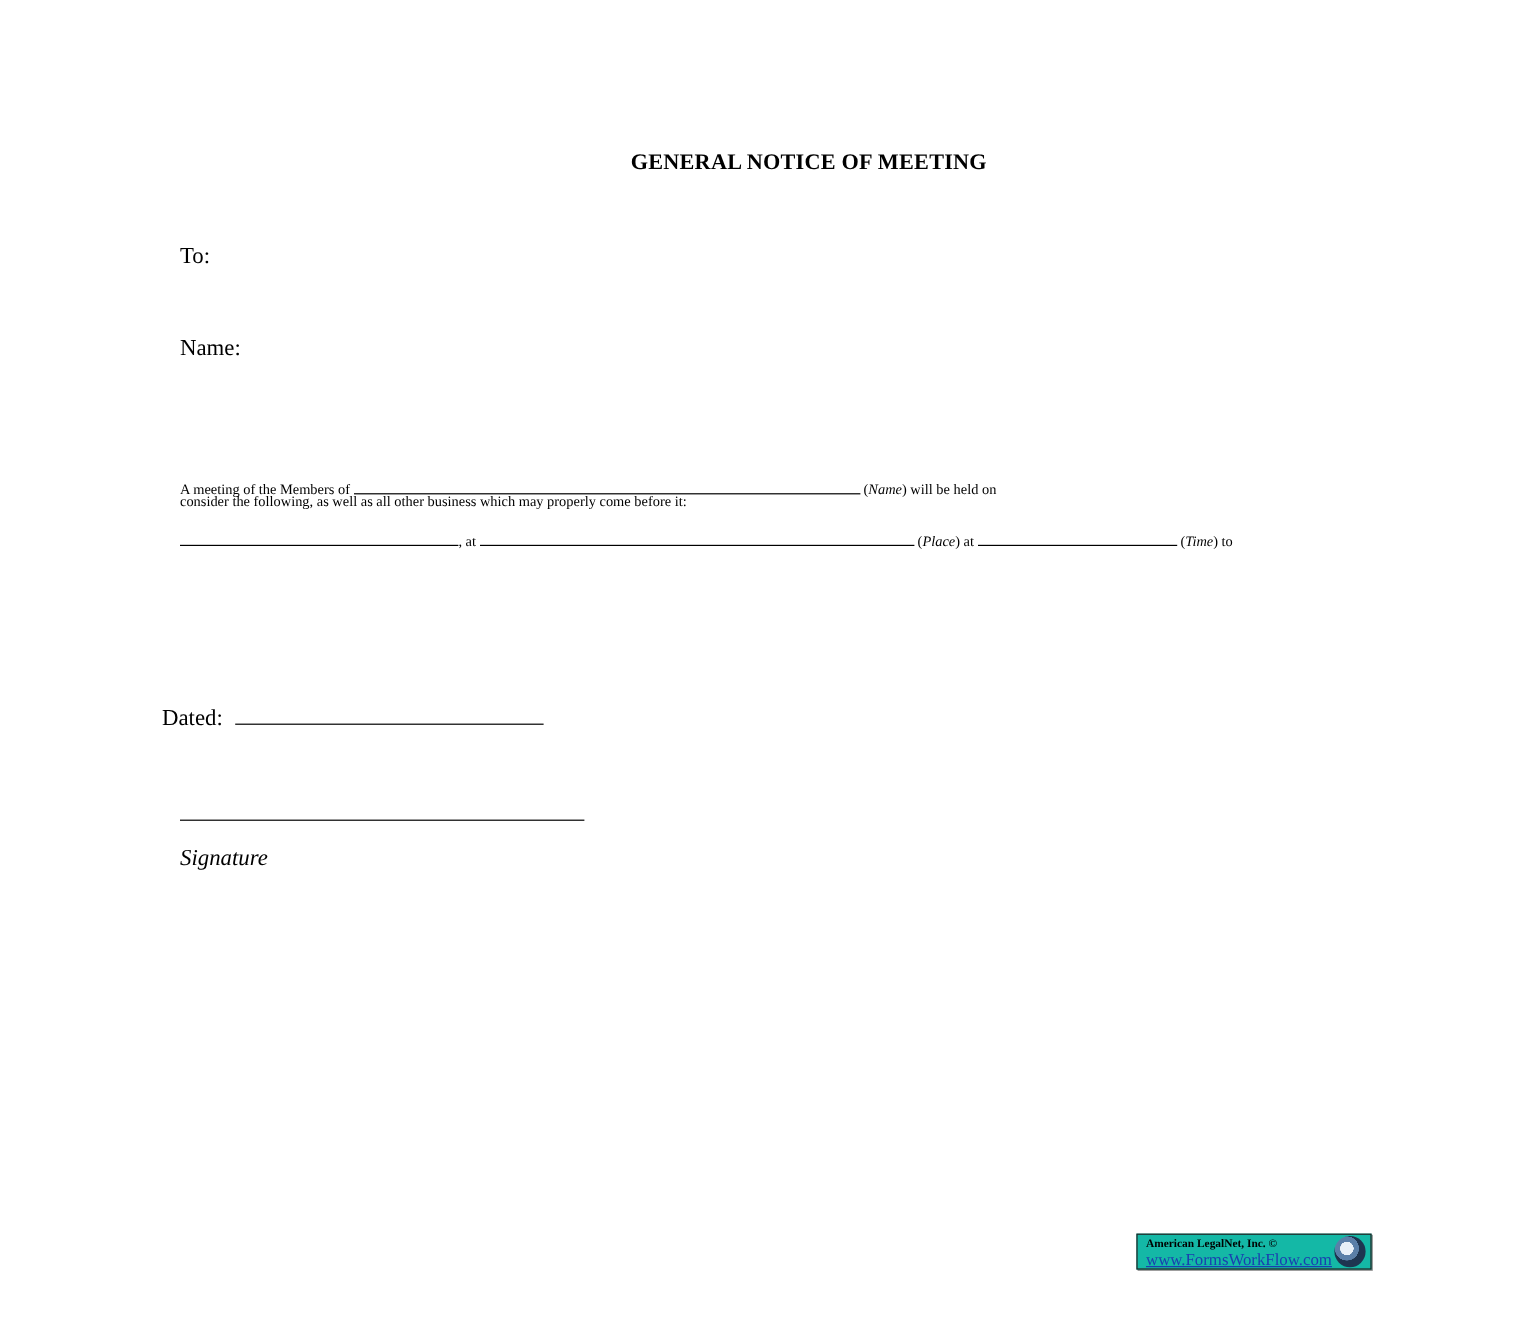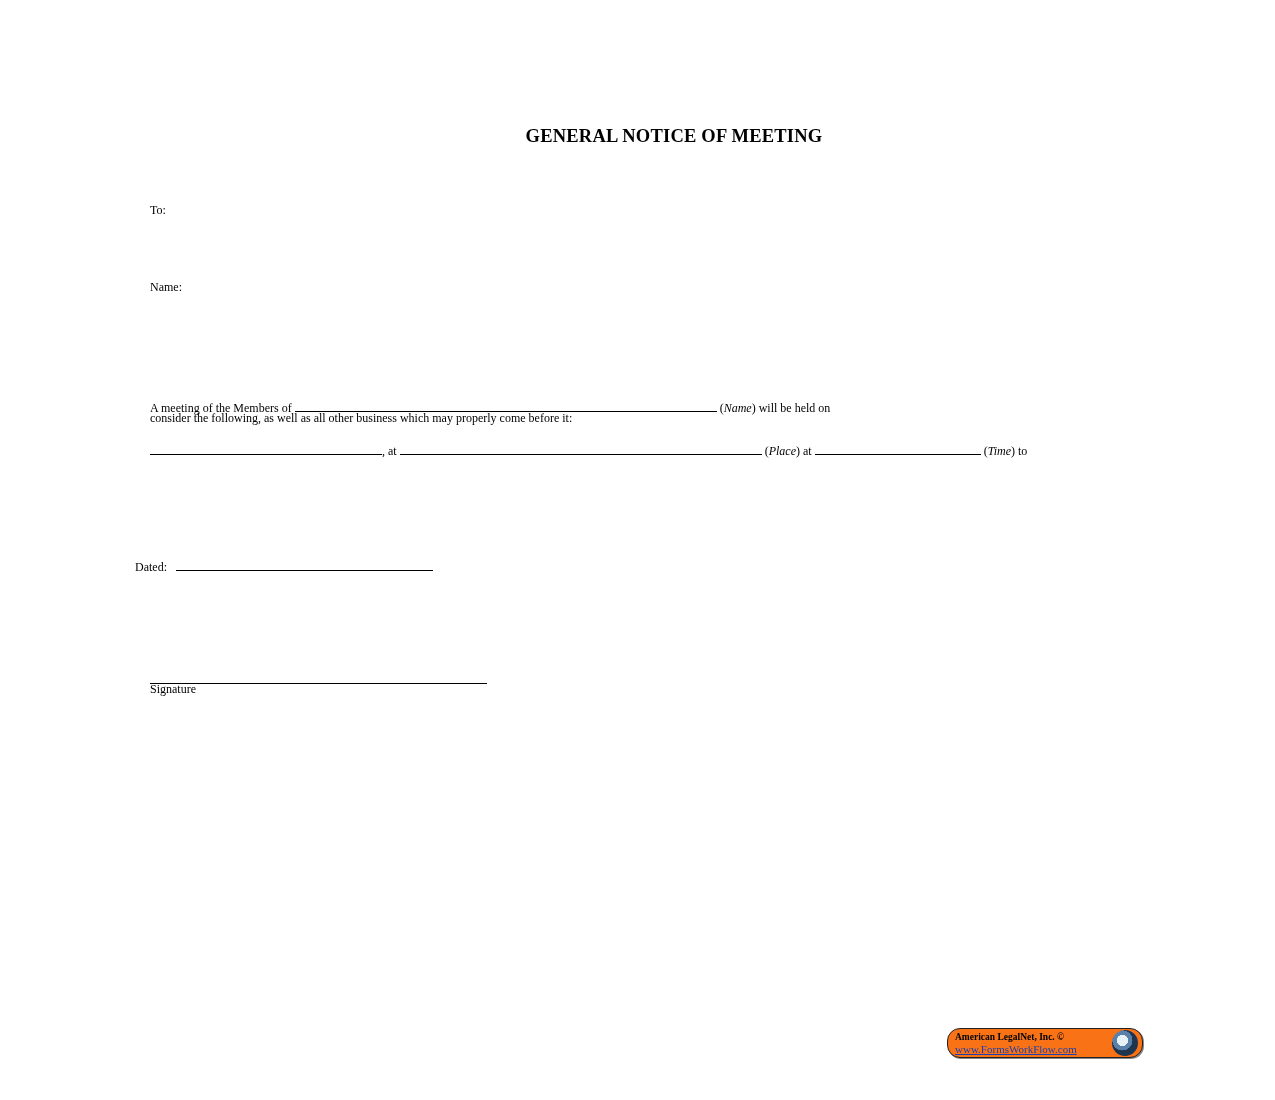--- a/index.html
+++ b/index.html
@@ -6,35 +6,35 @@
     body {
       width: 1275px; height: 1100px; position: relative; overflow: hidden;
       font-family: "Liberation Serif", "DejaVu Serif", serif;
       color: #000;
     }
     .abs { position: absolute; white-space: nowrap; }
     .title {
       left: 0; width: 1348px; top: 126px; text-align: center;
       font-weight: bold; font-size: 18.5px; letter-spacing: 0.2px;
     }
-    .label { font-size: 12px; }
+    .label { font-size: 19px; }
     .para { left: 150px; font-size: 12px; line-height: 19.5px; }
     .blank { display: inline-block; border-bottom: 1px solid #000; height: 14px; vertical-align: baseline; }
     i { font-style: italic; }
     .badge {
       left: 947px; top: 1028px; width: 194px; height: 28px;
-      border: 1.5px solid #222; border-radius: 13px; background: #f97316;
+      border: 1.5px solid #222; border-radius: 0; background: #14b8a6;
       box-shadow: 1px 1px 0 #888;
     }
     .badge-line1 {
       position: absolute; left: 7px; top: 3px; font-size: 9.5px; font-weight: bold;
       font-family: "Liberation Serif", serif;
     }
     .badge-line2 {
-      position: absolute; left: 7px; top: 14px; font-size: 11px; color: #1a3fb0;
+      position: absolute; left: 7px; top: 14px; font-size: 14px; color: #1a3fb0;
       text-decoration: underline; font-family: "Liberation Serif", serif;
     }
     .globe {
       position: absolute; right: 4px; top: 1px; width: 26px; height: 26px; border-radius: 50%;
       background: radial-gradient(circle at 40% 40%, #e8f0f8 0 25%, #5a7fa8 26% 45%, #1e3550 46% 100%);
     }
   </style>
 </head>
 <body>
 
@@ -55,25 +55,25 @@
   <span class="blank" style="width:362px;"></span>
   (<i>Place</i>)
   <span>at</span>
   <span class="blank" style="width:166px;"></span>
   (<i>Time</i>)
   <span>to</span>
 </div>
 
 <div class="abs para" style="top:409px;">consider the following, as well as all other business which may properly come before it:</div>
 
-<div class="abs label" style="left:135px; top:556px;">
+<div class="abs label" style="left:135px; top:588px;">
   <span>Dated:</span>
   <span class="blank" style="width:257px; margin-left:6px;"></span>
 </div>
 
 <div class="abs" style="left:150px; top:670px; width:337px; height:13px; border-bottom:1px solid #000;"></div>
-<div class="abs label" style="left:150px; top:682px;">Signature</div>
+<div class="abs label" style="left:150px; top:705px;font-style:italic;">Signature</div>
 
 <div class="abs badge">
   <span class="badge-line1">American LegalNet, Inc. ©</span>
   <span class="badge-line2">www.FormsWorkFlow.com</span>
   <span class="globe"></span>
 </div>
 
 </body></html>

